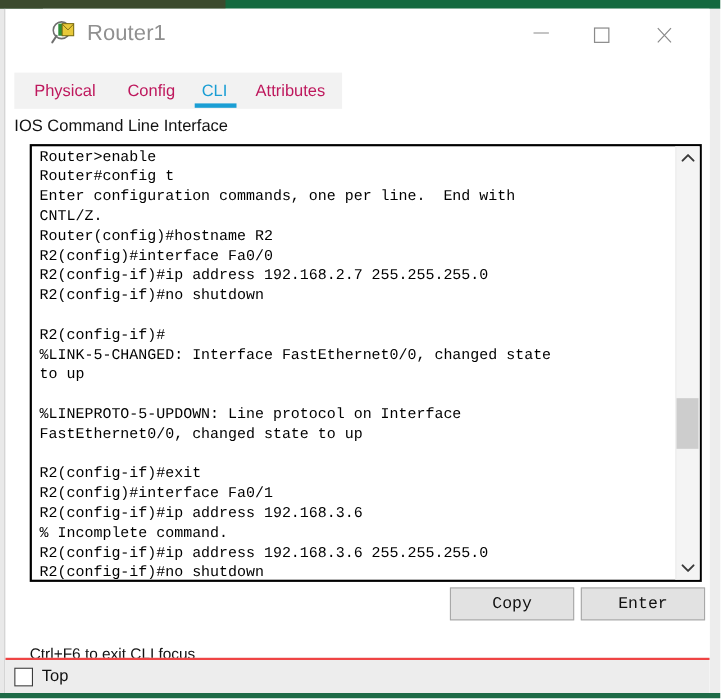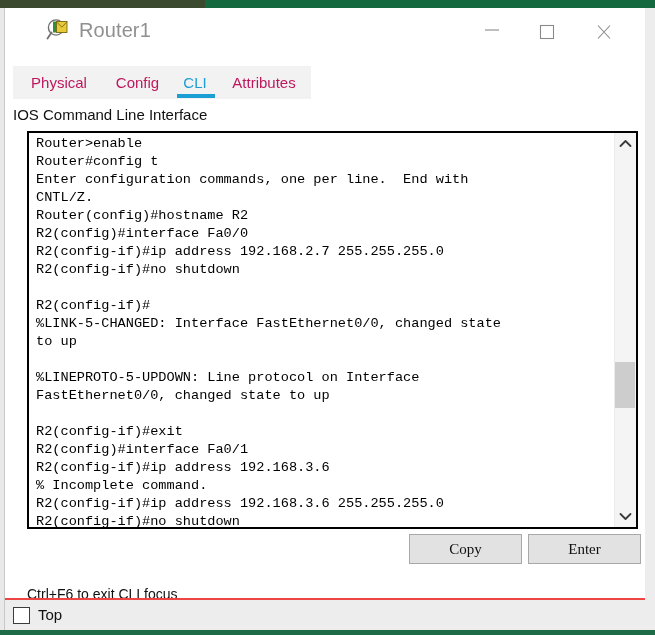--- a/index.html
+++ b/index.html
@@ -198,21 +198,21 @@
     color: #111111;
     white-space: nowrap;
     margin-top: 44px;
   }
   .btn {
     position: absolute;
     top: 435px;
     height: 30px;
     background: #e2e2e2;
     border: 1px solid #a8a8a8;
-    font-family: Liberation Serif, serif;
+    font-family: Liberation Mono, monospace;
     font-size: 15px;
     color: #111111;
     cursor: default;
     padding: 0;
     box-sizing: border-box;
   }
   .btn-copy  { left: 396px; width: 113px; }
   .btn-paste { left: 515px; width: 113px; }
 
   

